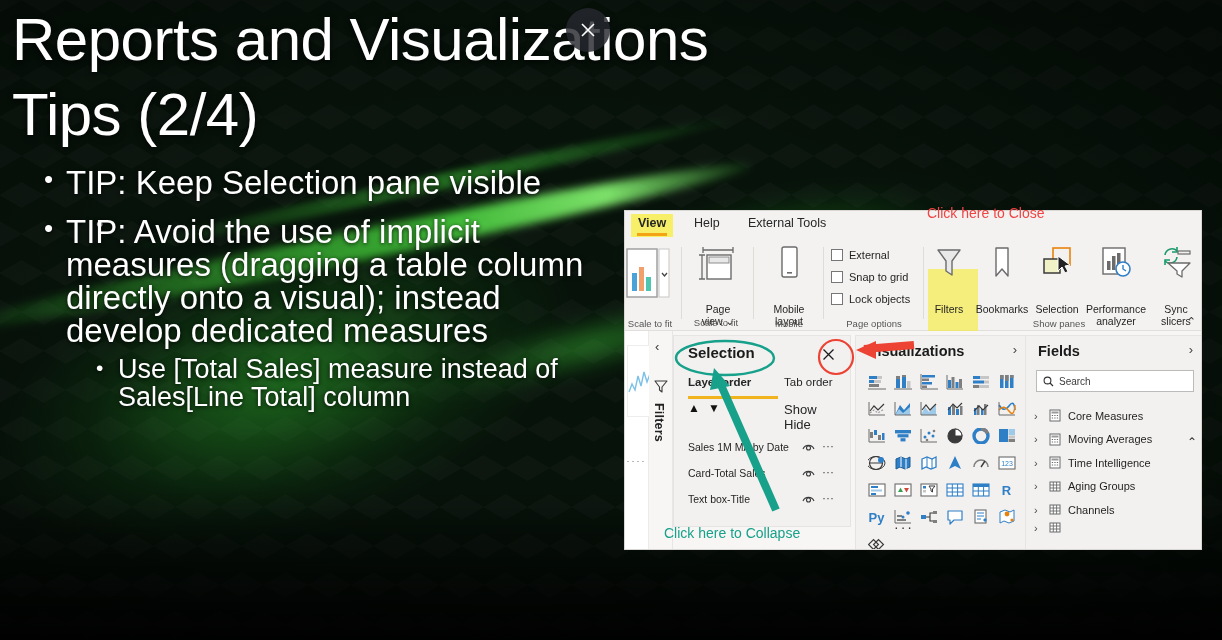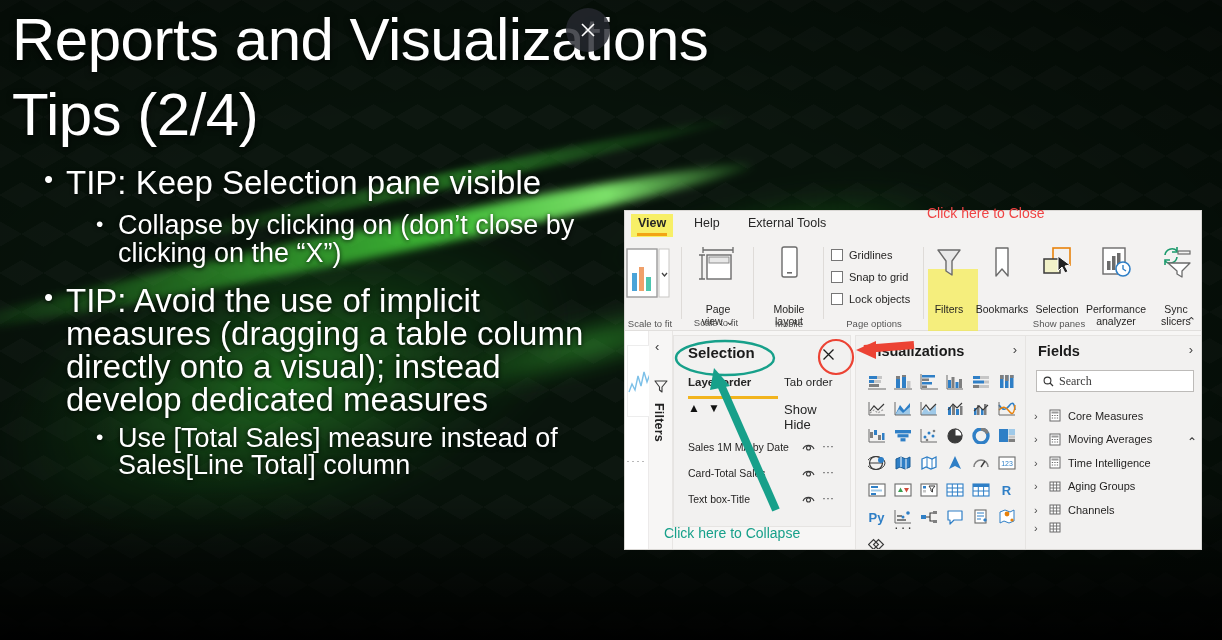--- a/index.html
+++ b/index.html
@@ -196,21 +196,21 @@
   #fields-pane{
     position:absolute; left:400px; top:4px; width:178px; bottom:0;
     background:#f2f1f0; border-left:1px solid #e6e4e2; border-top:1px solid #e6e4e2;
   }
   #fields-title{ position:absolute; left:12px; top:7px; font-size:14.5px; font-weight:600; color:#1b1b1b; }
   #fields-expand{ position:absolute; right:10px; top:6px; font-size:13px; color:#444; cursor:pointer; }
   #fields-search{
     position:absolute; left:10px; top:34px; width:158px; height:22px; background:#fff;
     border:1px solid #bdbbb9; display:flex; align-items:center; gap:5px; padding:0 6px; cursor:text;
   }
-  #fields-search .ph{ font-size:12px; color:#3b3b3b;font-family:Liberation Serif, serif; }
+  #fields-search .ph{ font-size:10px; color:#3b3b3b; }
   #fields-list{ position:absolute; left:8px; top:68px; width:166px; }
   .fld{ position:relative; height:23.5px; display:flex; align-items:center; gap:6px; font-size:11px;
         color:#201f1e; cursor:pointer; }
   .fld .chv{ width:9px; font-size:11px; color:#4a4a4a; }
   .fld .fic{ width:13px; display:flex; }
   .fld-cut{ height:12px; overflow:hidden; }
 
   
   #pbi-scroll-up{ position:absolute; right:4px; top:104px; font-size:12px; color:#333; cursor:pointer; }
 
@@ -243,21 +243,20 @@
   </svg>
 </button>
 
 <div id="body-text">
   <div class="lvl1">
     <span class="bullet">•</span>
     <span>TIP: Keep Selection pane visible</span>
   </div>
   <div class="lvl2 sp-a">
     <span class="bullet">•</span>
-    <span>Collapse by clicking on (don’t close by clicking on the “X”)</span>
   </div>
   <div class="lvl1 sp-b">
     <span class="bullet">•</span>
     <span>TIP: Avoid the use of implicit measures (dragging a table column directly onto a visual); instead develop dedicated measures</span>
   </div>
   <div class="lvl2 sp-c">
     <span class="bullet">•</span>
     <span>Use [Total Sales] measure instead of Sales[Line Total] column</span>
   </div>
 </div>
@@ -316,21 +315,21 @@
         <div class="btn-lbl" style="white-space:pre-line;">Mobile
 layout</div>
       </div>
       <div class="glabel">Mobile</div>
     </div>
     <div class="rsep" style="left:198px;"></div>
 
     <div class="rgroup" style="left:200px; width:98px;">
       <div class="ckrow" style="left:6px; top:10px;">
         <span class="ckbox"></span>
-        <span>Gridlines</span>
+        <span>External</span>
       </div>
       <div class="ckrow" style="left:6px; top:32px;">
         <span class="ckbox"></span>
         <span>Snap to grid</span>
       </div>
       <div class="ckrow" style="left:6px; top:54px;">
         <span class="ckbox"></span>
         <span>Lock objects</span>
       </div>
       <div class="glabel">Page options</div>

